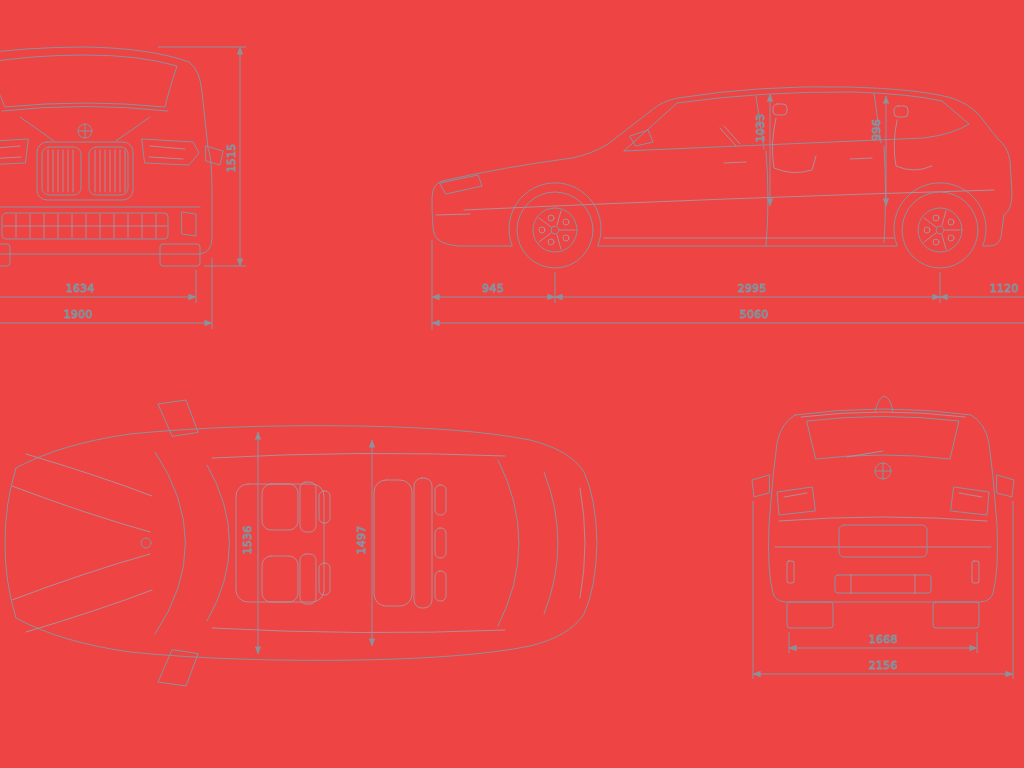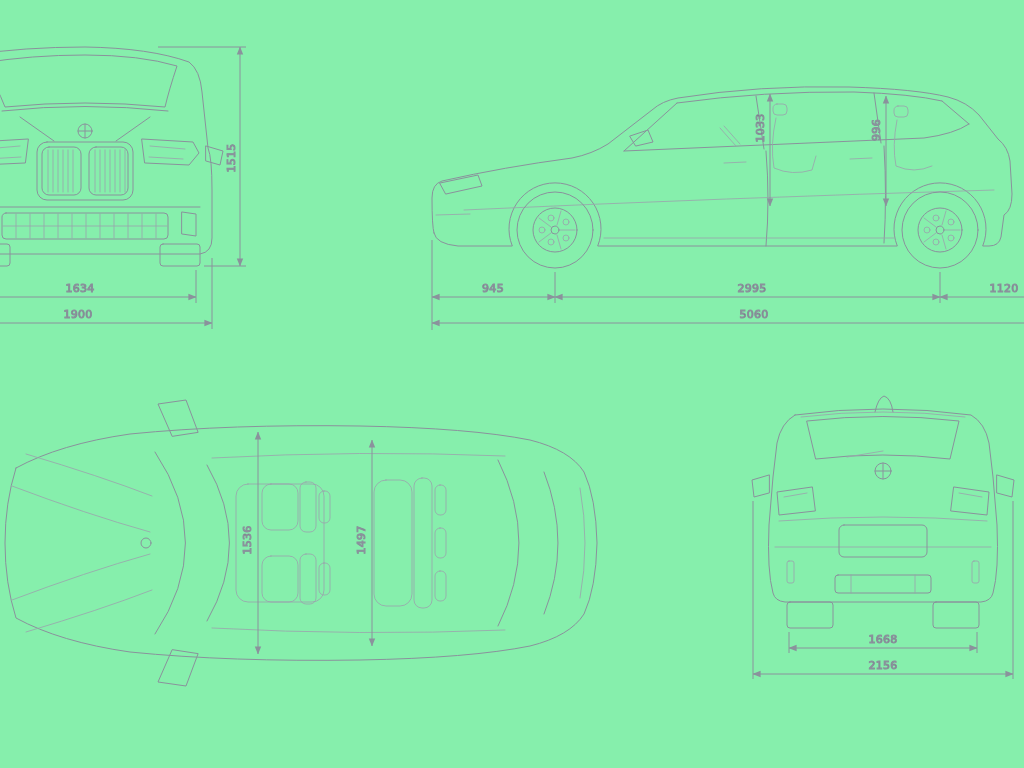--- a/index.html
+++ b/index.html
@@ -1,16 +1,16 @@
 <!DOCTYPE html>
 <html><head>
 <meta charset="utf-8">
 <style>
   html,body{margin:0;padding:0;background:#fff;}
-  #canvas{position:relative;width:1024px;height:768px;background:#86efac;overflow:hidden;
+  #canvas{position:relative;width:1024px;height:768px;background:#ef4444;overflow:hidden;
           font-family:"DejaVu Sans",sans-serif;}
   #canvas svg{position:absolute;overflow:hidden;}
   svg text{font-family:"DejaVu Sans",sans-serif;font-size:11px;fill:#454b54;letter-spacing:.3px;}
   .ln{stroke:#8a929c;fill:none;stroke-width:1;stroke-linecap:round;stroke-linejoin:round;}
   .thin{stroke:#9aa2ac;stroke-width:.8;}
   .dim{stroke:#8a929c;fill:none;stroke-width:1;}
 </style>
 </head>
 <body>
 

